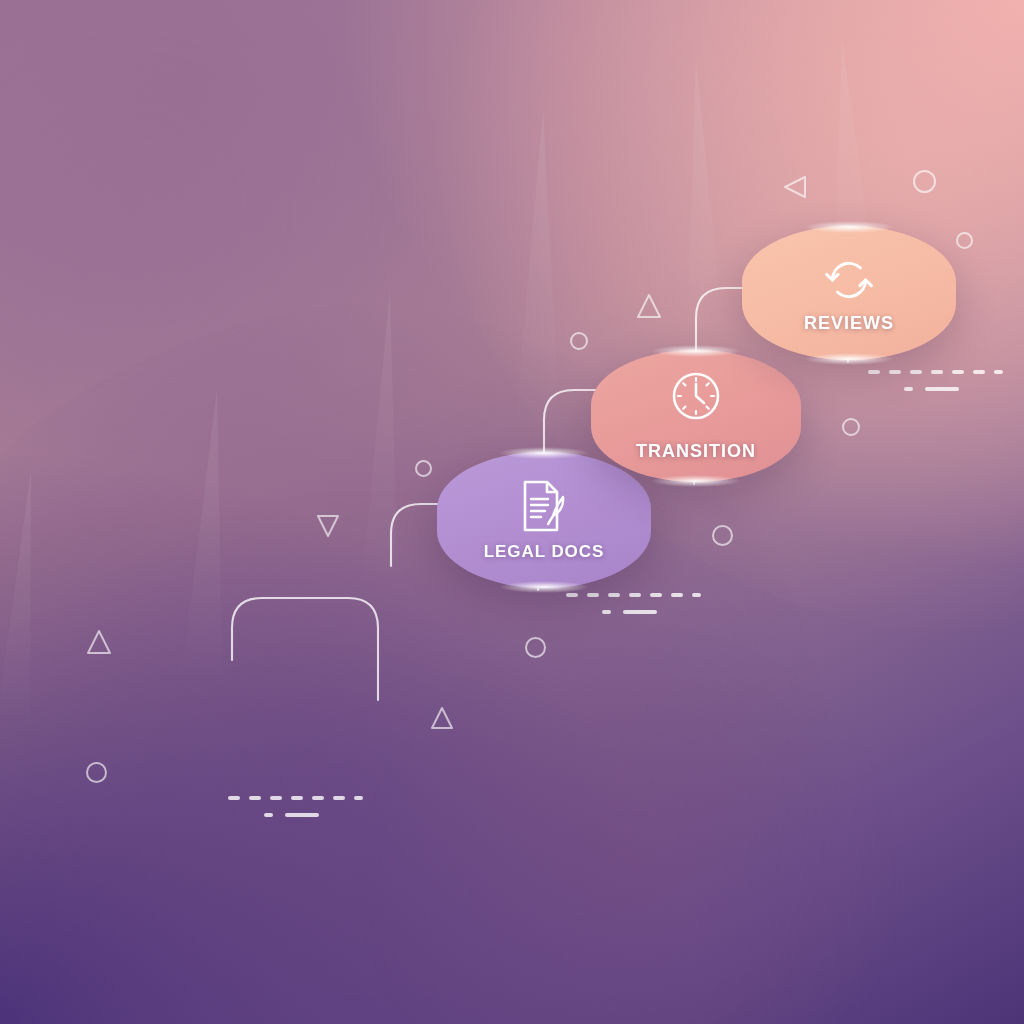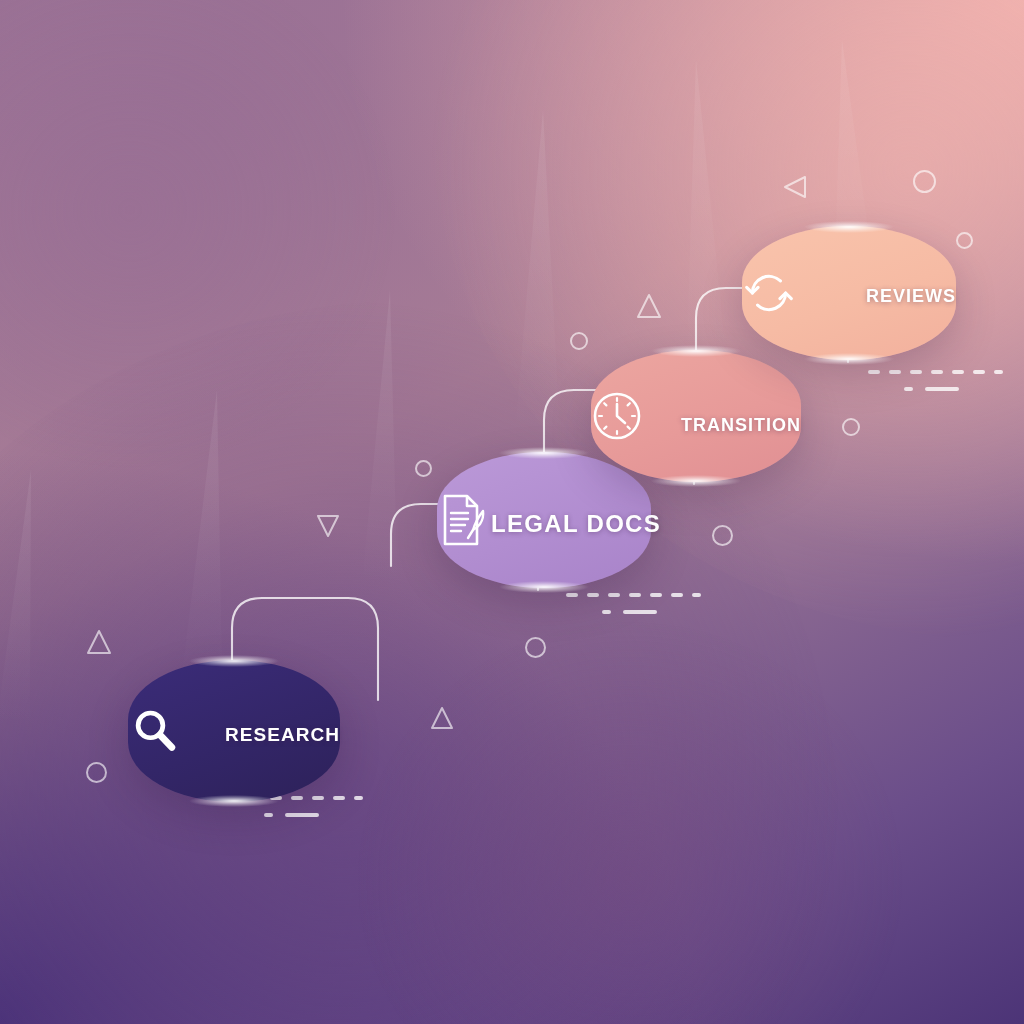--- a/index.html
+++ b/index.html
@@ -39,22 +39,22 @@
   
   .beam{position:absolute;background:linear-gradient(to bottom,rgba(255,255,255,.075),rgba(255,255,255,0));
         transform-origin:top center;pointer-events:none;}
 
   
   #links{position:absolute;inset:0;pointer-events:none;}
   .link{fill:none;stroke:rgba(255,255,255,.78);stroke-width:2.1;stroke-linecap:round;}
 
   
   .node{
-    position:absolute;display:flex;flex-direction:row;align-items:center;
-    justify-content:space-between;border-radius:50%/42%;
+    position:absolute;display:flex;flex-direction:column;align-items:center;
+    justify-content:center;border-radius:50%/42%;
     box-shadow:0 14px 40px rgba(40,20,60,.22);
   }
   .node .glow-top,.node .glow-bot{
     position:absolute;left:50%;transform:translateX(-50%);
     width:120px;height:16px;border-radius:50%;pointer-events:none;
     background:radial-gradient(closest-side,rgba(255,255,255,.95),rgba(255,255,255,.35) 45%,rgba(255,255,255,0) 75%);
   }
   .node .glow-top{top:-7px;}
   .node .glow-bot{bottom:-7px;}
   .node .ico{display:flex;align-items:center;justify-content:center;}
@@ -173,46 +173,35 @@
           <div class="dash" style="width: 12px;"></div>
           <div class="dash" style="width: 9px;"></div>
         </div>
         <div class="row row2">
           <div class="dash" style="width: 9px;"></div>
           <div class="dash" style="width: 34px;"></div>
         </div>
       </div>
     </div>
 
-  <div class="node" id="n-research">
-    <div class="glow-top"></div>
-    <div class="glow-bot"></div>
-    <div class="ico">
-      <svg width="54" height="54" viewBox="0 0 48 48">
-        <circle cx="20" cy="19" r="11" fill="none" stroke="#fff" stroke-width="4.2"></circle>
-        <path d="M28.4 27.4 L39 38.6" stroke="#fff" stroke-width="6" stroke-linecap="round"></path>
-      </svg>
-    </div>
-    <div class="lbl" style="font-size:19px;margin-top:7px">RESEARCH</div>
-  </div>
 
 
   <div class="node" id="n-legal">
     <div class="glow-top"></div>
     <div class="glow-bot"></div>
     <div class="ico">
       <svg width="54" height="56" viewBox="0 0 52 56">
         <path d="M7 4 h22 l10 10 v38 h-32 z" fill="none" stroke="#fff" stroke-width="2.6" stroke-linejoin="round"></path>
         <path d="M29 4 v10 h10" fill="none" stroke="#fff" stroke-width="2.6" stroke-linejoin="round"></path>
         <path d="M13 21 h17 M13 27 h17 M13 33 h14 M13 39 h10" stroke="#fff" stroke-width="2.4" stroke-linecap="round"></path>
         <path d="M45 19 q-7 9 -10 19 q4 -2 7 -6 q4 -6 3 -13 z" fill="none" stroke="#fff" stroke-width="2.4" stroke-linejoin="round"></path>
         <path d="M35 38 l-5 8" stroke="#fff" stroke-width="2.4" stroke-linecap="round"></path>
       </svg>
     </div>
-    <div class="lbl" style="font-size:24px;margin-top:8px">LEGAL DOCS</div>
+    <div class="lbl" style="font-size:17px;margin-top:8px">LEGAL DOCS</div>
   </div>
 
   <div class="node" id="n-transition">
     <div class="glow-top"></div>
     <div class="glow-bot"></div>
     <div class="ico">
       <svg width="52" height="52" viewBox="0 0 52 52">
         <circle cx="26" cy="26" r="22" fill="none" stroke="#fff" stroke-width="2.6"></circle>
         <g stroke="#fff" stroke-width="2.2" stroke-linecap="round">
           <path d="M26 8 v3"></path>

